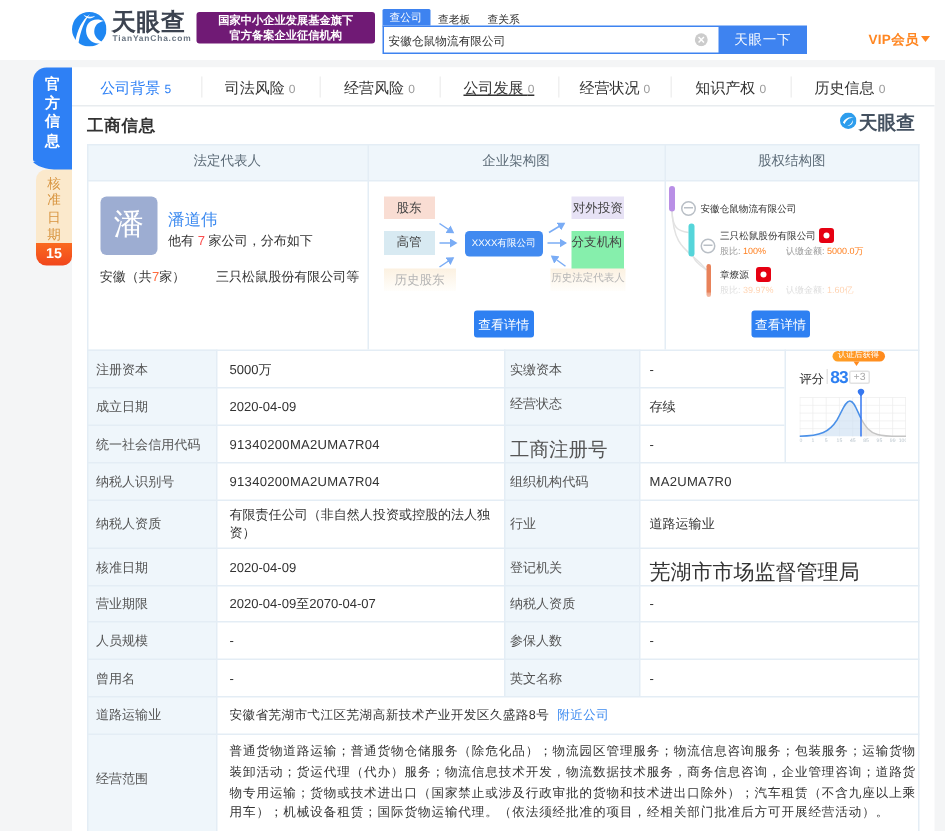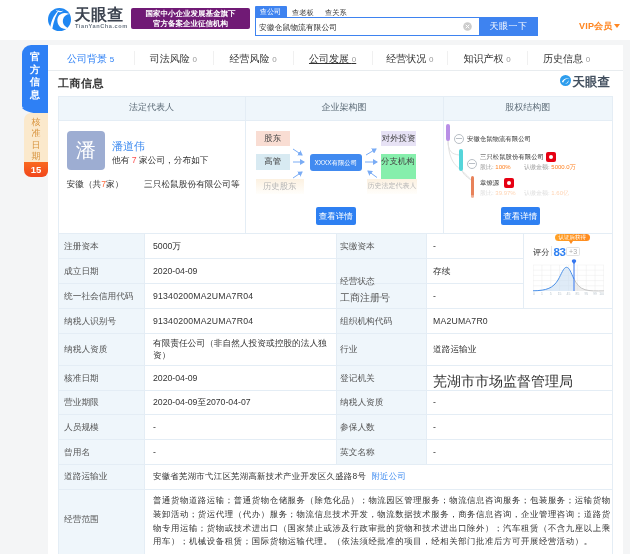--- a/index.html
+++ b/index.html
@@ -215,26 +215,26 @@
   </g>
 </svg>
 
 <div class="abs" style="left:64px;top:240.7px;font-size:8.7px;color:#555;">注册资本</div>
 <div class="abs" style="left:153px;top:240.7px;font-size:8.7px;color:#333;">5000万</div>
 <div class="abs" style="left:340px;top:240.7px;font-size:8.7px;color:#555;">实缴资本</div>
 <div class="abs" style="left:433px;top:240.7px;font-size:8.7px;color:#333;">-</div>
 
 <div class="abs" style="left:64px;top:265.7px;font-size:8.7px;color:#555;">成立日期</div>
 <div class="abs" style="left:153px;top:265.7px;font-size:8.7px;color:#333;">2020-04-09</div>
-<div class="abs" style="left:340px;top:276px;font-size:8.7px;color:#555;text-align:center;">经营状态</div>
+<div class="abs" style="left:340px;top:264px;font-size:8.7px;color:#555;text-align:center;">经营状态</div>
 <div class="abs" style="left:433px;top:265.7px;font-size:8.7px;color:#333;">存续</div>
 
 <div class="abs" style="left:64px;top:290.7px;font-size:8.7px;color:#555;">统一社会信用代码</div>
 <div class="abs" style="left:153px;top:290.7px;font-size:8.7px;color:#333;letter-spacing:0.2px;">91340200MA2UMA7R04</div>
-<div class="abs" style="left:340px;top:290.7px;font-size:10px;color:#555;">工商注册号</div>
+<div class="abs" style="left:340px;top:290.7px;font-size:13px;color:#555;">工商注册号</div>
 <div class="abs" style="left:433px;top:290.7px;font-size:8.7px;color:#333;">-</div>
 
 <div class="abs" style="left:64px;top:315.7px;font-size:8.7px;color:#555;">纳税人识别号</div>
 <div class="abs" style="left:153px;top:315.7px;font-size:8.7px;color:#333;letter-spacing:0.2px;">91340200MA2UMA7R04</div>
 <div class="abs" style="left:340px;top:315.7px;font-size:8.7px;color:#555;">组织机构代码</div>
 <div class="abs" style="left:433px;top:315.7px;font-size:8.7px;color:#333;letter-spacing:0.2px;">MA2UMA7R0</div>
 
 <div class="abs" style="left:64px;top:344px;font-size:8.7px;color:#555;">纳税人资质</div>
 <div class="abs" style="left:153px;top:338px;width:183px;font-size:8.7px;color:#333;line-height:11.5px;">有限责任公司（非自然人投资或控股的法人独资）</div>
 <div class="abs" style="left:340px;top:344px;font-size:8.7px;color:#555;">行业</div>

